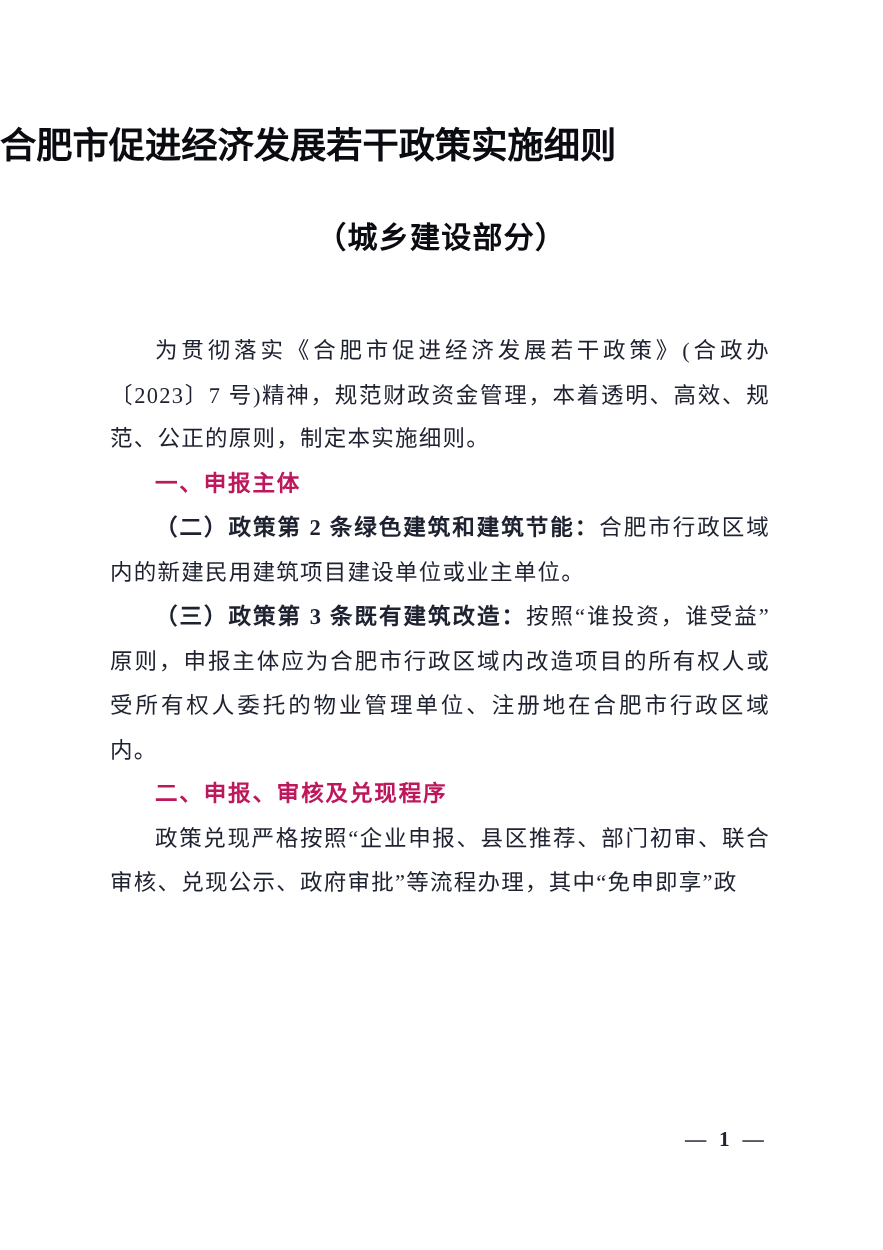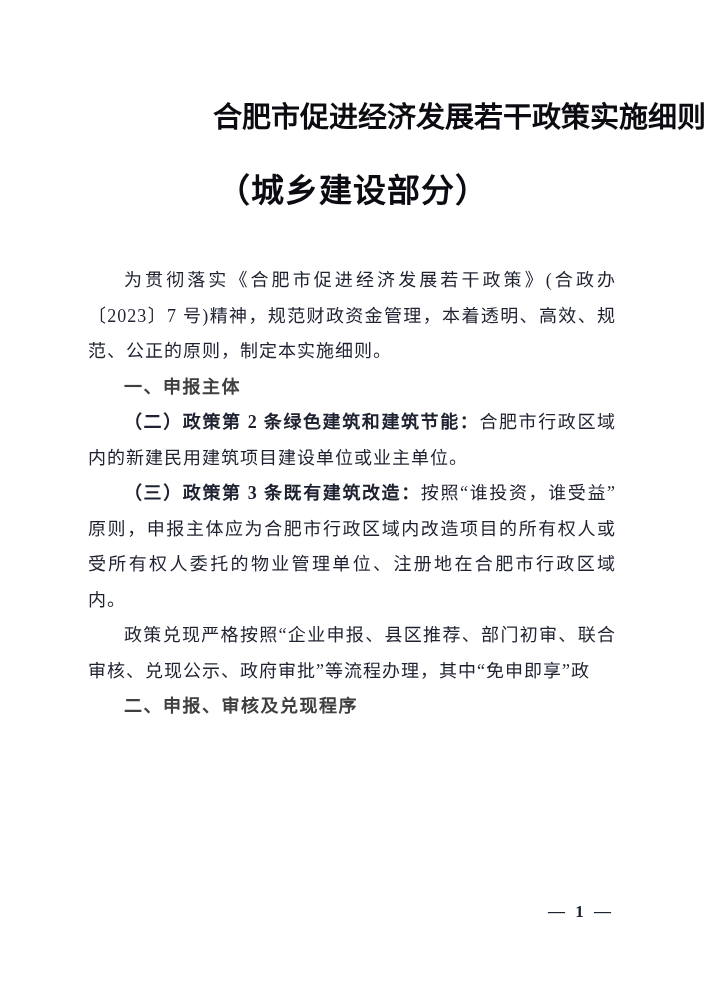--- a/index.html
+++ b/index.html
@@ -13,32 +13,32 @@
     height: 1000px;
     margin: 0 auto;
     background: #ffffff;
     color: #1e2230;
     font-family: "Liberation Serif", "DejaVu Serif", serif;
     overflow: hidden;
   }
   .doc-title {
     margin: 0;
     padding-top: 101px;
-    text-align: right;
+    text-align: left;
     font-size: 29px;
     line-height: 32px;
     font-weight: bold;
     color: #0b0b12;
     letter-spacing: 0px;
   }
   .doc-subtitle {
     margin: 0;
     margin-top: 43px;
     text-align: center;
-    font-size: 33px;
+    font-size: 24px;
     line-height: 30px;
     font-weight: bold;
     color: #0b0b12;
     letter-spacing: 1px;
   }
   .doc-body {
     margin: 57px 90px 0 88px;
     font-size: 18px;
     line-height: 35.5px;
     text-align: justify;
@@ -48,21 +48,21 @@
   .para {
     margin: 0;
     text-indent: 2em;
   }
   .para .lead {
     font-weight: bold;
   }
   .para.heading {
     font-family: "Liberation Sans", "DejaVu Sans", sans-serif;
     font-weight: bold;
-    color: #404040;
+    color: #be185d;
     letter-spacing: 1.5px;
   }
   .page-number {
     position: absolute;
     right: 92px;
     bottom: 80px;
     font-size: 17px;
     line-height: 17px;
     font-weight: bold;
     color: #1d2433;
@@ -85,21 +85,21 @@
     <p class="para"><span>为贯彻落实《合肥市促进经济发展若干政策》(合政办〔2023〕7 号)精神，规范财政资金管理，本着透明、高效、规范、公正的原则，制定本实施细则。</span></p>
 
     <p class="para heading"><span>一、申报主体</span></p>
 
 
     <p class="para"><span class="lead">（二）政策第 2 条绿色建筑和建筑节能：</span><span>合肥市行政区域内的新建民用建筑项目建设单位或业主单位。</span></p>
 
     <p class="para"><span class="lead">（三）政策第 3 条既有建筑改造：</span><span>按照“谁投资，谁受益”原则，申报主体应为合肥市行政区域内改造项目的所有权人或受所有权人委托的物业管理单位、注册地在合肥市行政区域内。</span></p>
 
 
+    <p class="para heading"><span>二、申报、审核及兑现程序</span></p>
+
     <p class="para"><span>政策兑现严格按照“企业申报、县区推荐、部门初审、联合审核、兑现公示、政府审批”等流程办理，其中“免申即享”政</span></p>
-
-    <p class="para heading"><span>二、申报、审核及兑现程序</span></p>
 
   </div>
 
   <div class="page-number">— 1 —</div>
 
 </div>
 
 </body></html>

